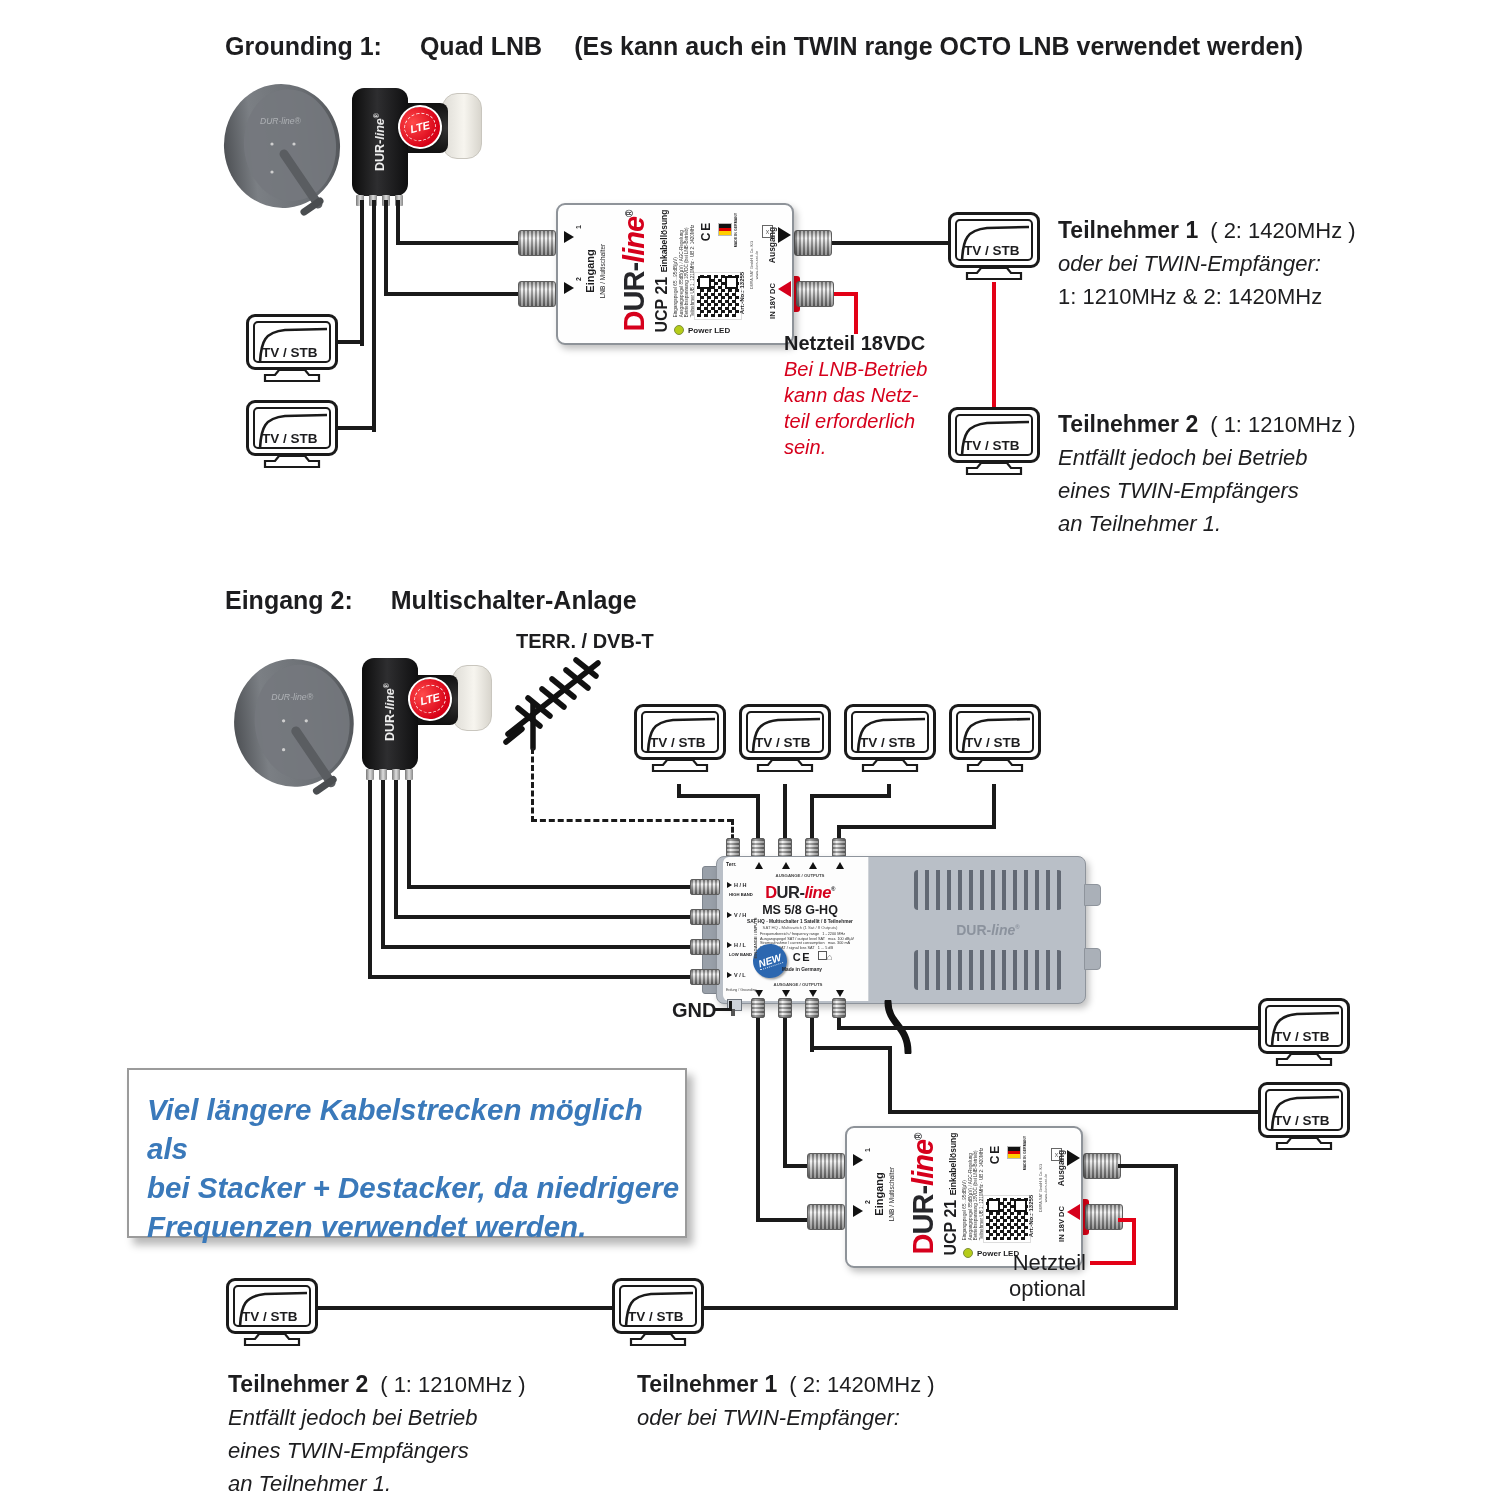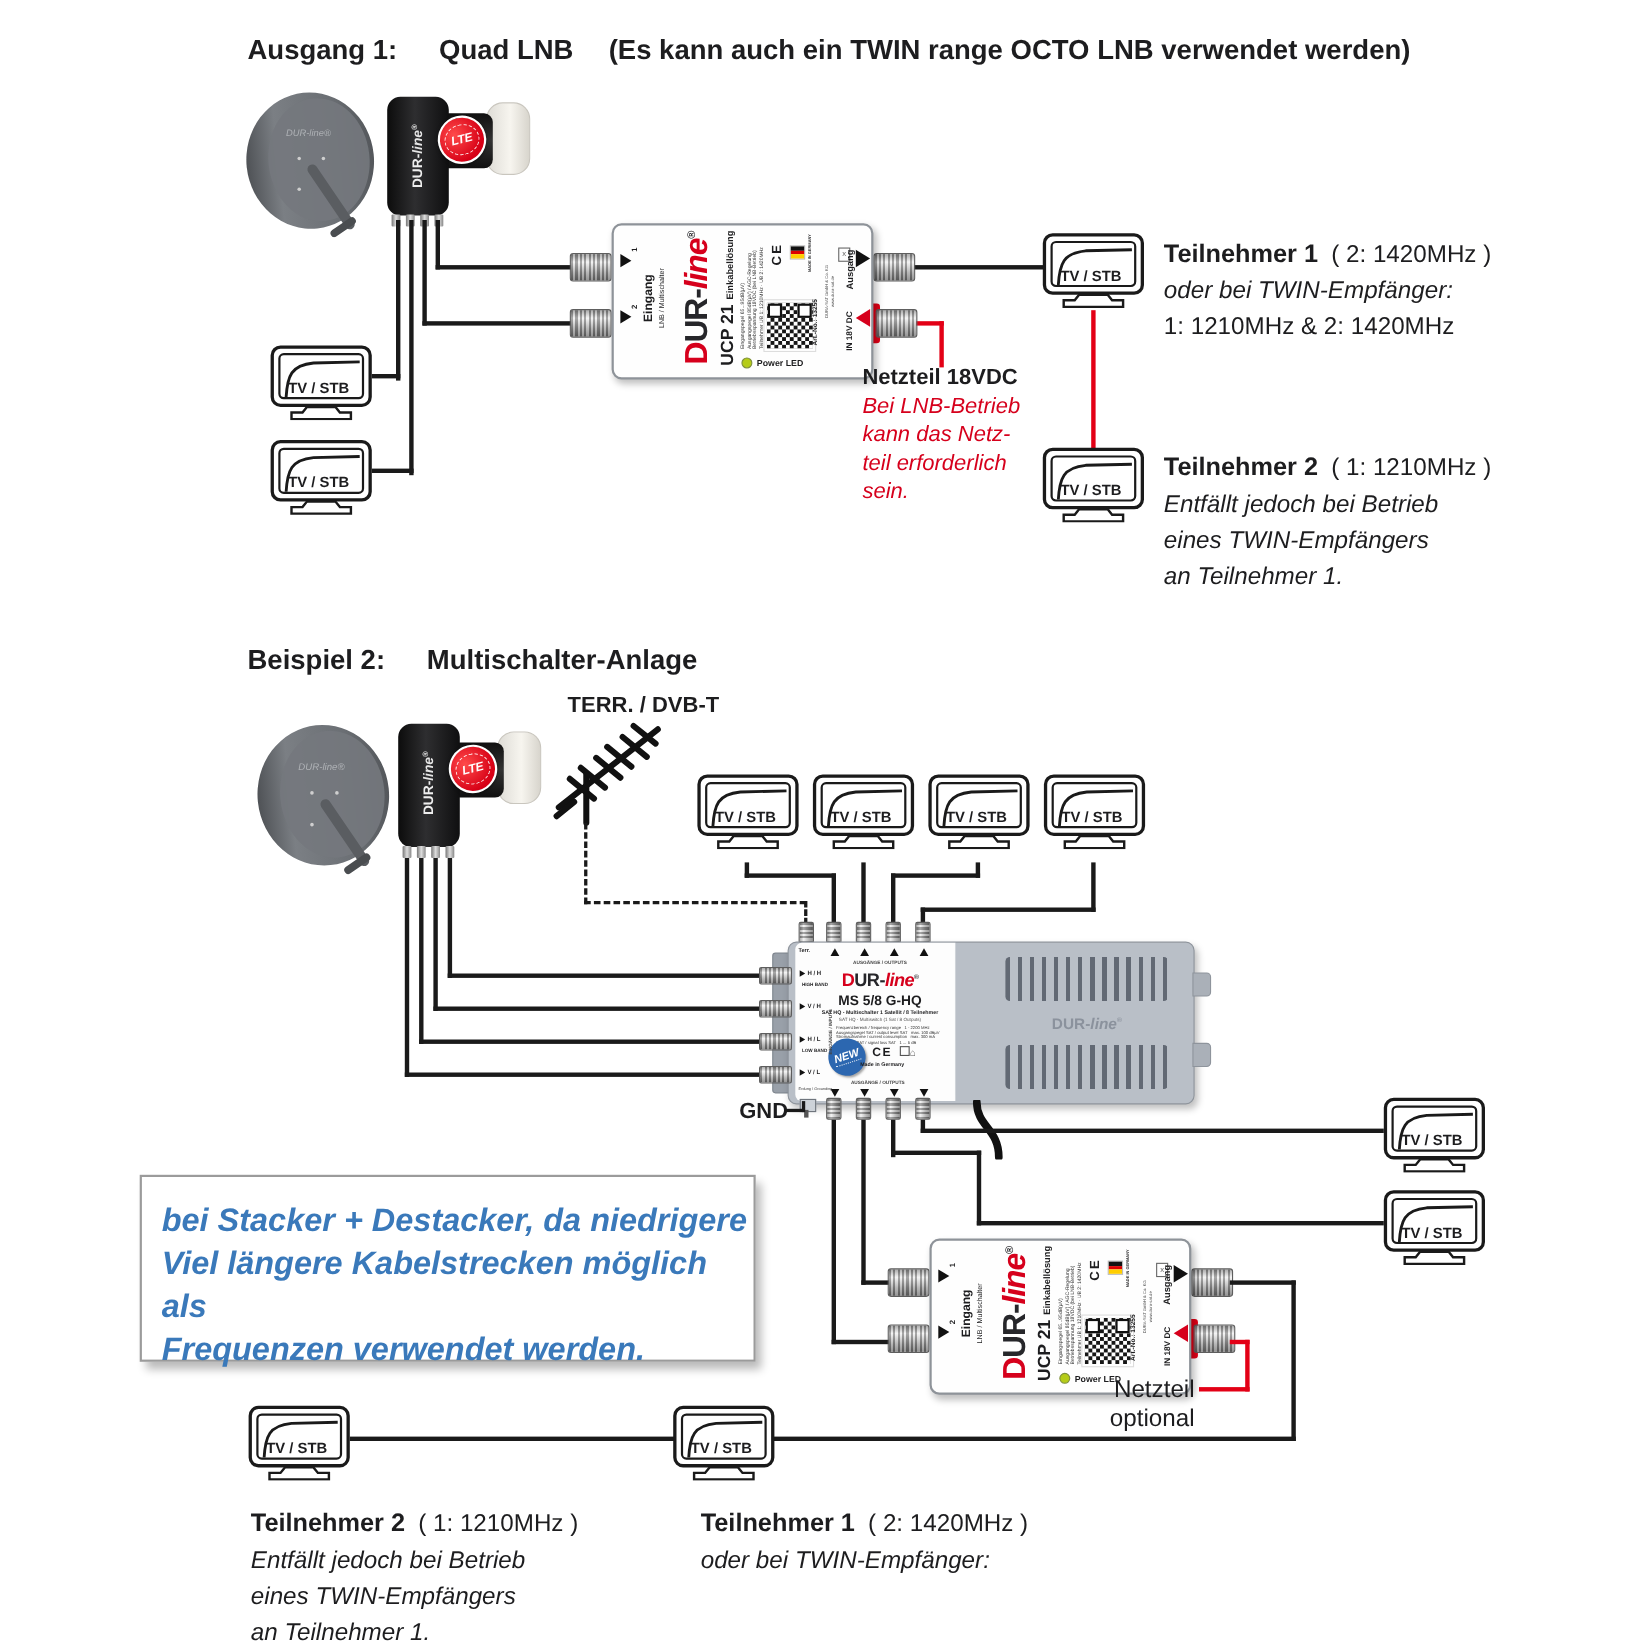--- a/index.html
+++ b/index.html
@@ -105,21 +105,21 @@
   .ms-row .tri{position:relative;margin-right:2px}
   .gnd-stub{position:absolute;width:13px;height:10px;background:#cdd2d8;border:1px solid #6f757d}
   .gnd-pin{position:absolute;width:4px;height:7px;background:#555}
 </style>
 </head>
 <body>
 
 <div id="canvas">
 
   <div class="h1" style="left:225px;top:32px">
-    <span>Ausgang 1:</span><span style="margin-left:38px">Quad LNB</span><span style="margin-left:32px">(Es kann auch ein TWIN range OCTO LNB verwendet werden)</span>
+    <span>Grounding 1:</span><span style="margin-left:38px">Quad LNB</span><span style="margin-left:32px">(Es kann auch ein TWIN range OCTO LNB verwendet werden)</span>
   </div>
 
   <svg class="abs" style="left:220px;top:82px" width="130" height="134" viewBox="0 0 130 134">
     <defs>
         <linearGradient id="dg1" x1="0" y1="0" x2="1" y2="0">
       <stop offset="0" stop-color="#4f5256"></stop>
           <stop offset=".25" stop-color="#7b7f84"></stop>
       <stop offset=".7" stop-color="#6b6f74"></stop>
           <stop offset="1" stop-color="#54575b"></stop>
         </linearGradient>
@@ -282,21 +282,21 @@
 
   <div class="nz" style="left:784px;top:330px">
     <div class="nz-t">Netzteil 18VDC</div>
     <div class="nz-l">Bei LNB-Betrieb</div>
     <div class="nz-l">kann das Netz-</div>
     <div class="nz-l">teil erforderlich</div>
     <div class="nz-l">sein.</div>
   </div>
 
   <div class="h1" style="left:225px;top:586px">
-    <span>Beispiel 2:</span><span style="margin-left:38px">Multischalter-Anlage</span>
+    <span>Eingang 2:</span><span style="margin-left:38px">Multischalter-Anlage</span>
   </div>
 
   <svg class="abs" style="left:230px;top:652px" width="134" height="148" viewBox="0 0 130 134">
     <defs>
         <linearGradient id="dg2" x1="0" y1="0" x2="1" y2="0">
       <stop offset="0" stop-color="#4f5256"></stop>
           <stop offset=".25" stop-color="#7b7f84"></stop>
       <stop offset=".7" stop-color="#6b6f74"></stop>
           <stop offset="1" stop-color="#54575b"></stop>
         </linearGradient>
@@ -538,22 +538,22 @@
           </svg>
       <span class="tv-label">TV / STB</span>
     </div>
       </div>
     <svg class="tv-stand" width="58" height="13" viewBox="0 0 58 13">
         <path d="M16 1 H42 L46 6 H56 V12 H2 V6 H12 Z" fill="#fff" stroke="#1a1a1a" stroke-width="2.2"></path>
       </svg>
   </div>
 
   <div class="infobox" style="left:127px;top:1068px;width:560px;height:170px">
+    <div>Viel längere Kabelstrecken möglich als</div>
     <div>bei Stacker + Destacker, da niedrigere</div>
-    <div>Viel längere Kabelstrecken möglich als</div>
     <div>Frequenzen verwendet werden.</div>
   </div>
 
   <div class="ucp" style="left:845px;top:1126px">
     <div class="fport-h" style="left:-38px;top:27px"></div>
     <div class="fport-h" style="left:-38px;top:78px"></div>
     <div class="fport-h" style="left:238px;top:27px"></div>
     <div class="red-collar" style="left:234px;top:73px"></div>
     <div class="fport-h" style="left:240px;top:78px"></div>
     <div class="ucp-body"></div>

